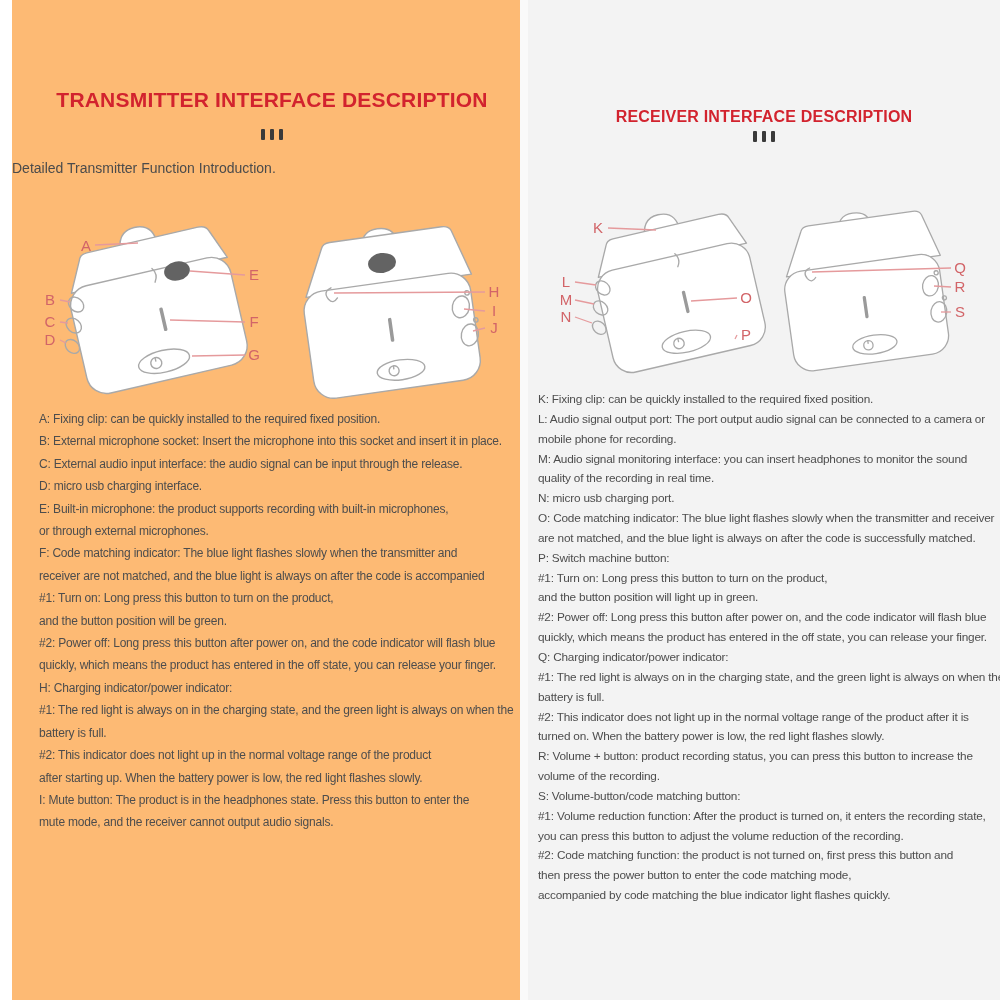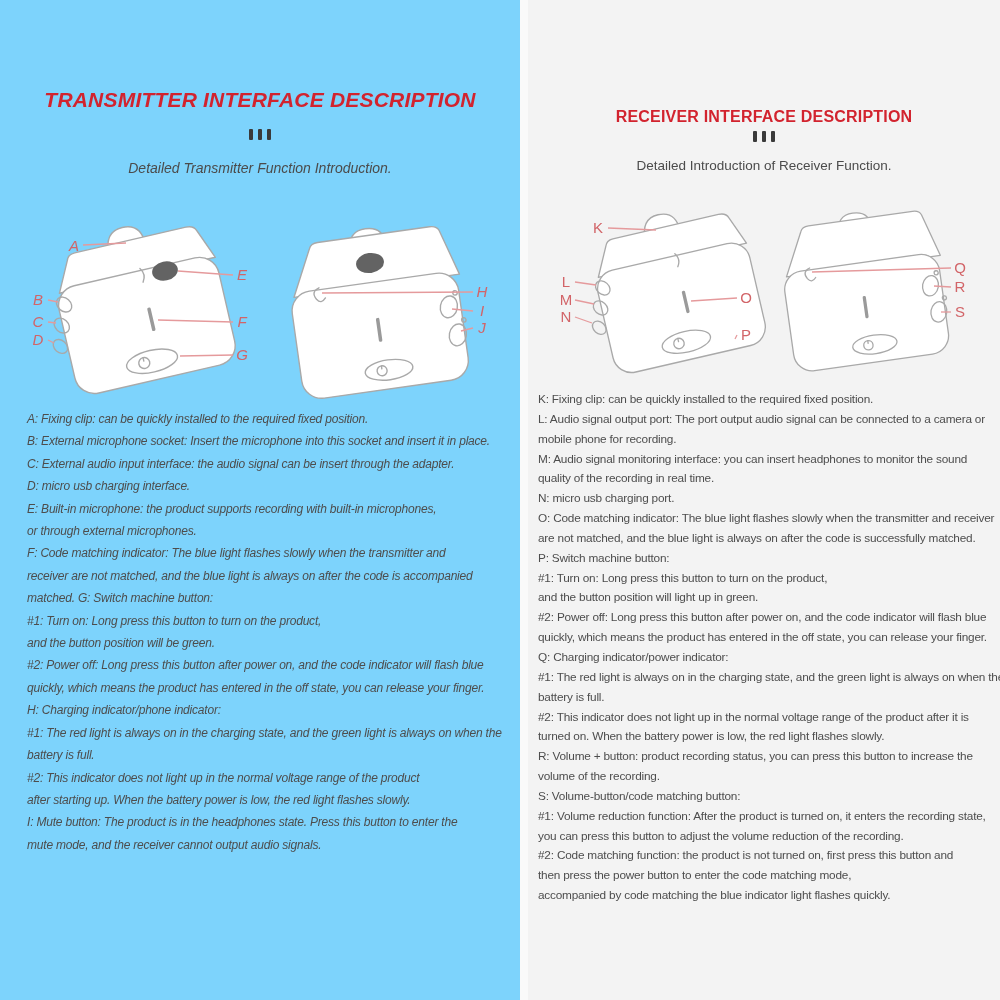--- a/index.html
+++ b/index.html
@@ -1,38 +1,38 @@
 <!DOCTYPE html>
 <html><head>
 <meta charset="utf-8">
 <style>
   html,body { margin:0; padding:0; }
   body {
     width:1000px; height:1000px; position:relative; overflow:hidden;
     background:#ffffff; font-family:"Liberation Sans", sans-serif;
   }
   .panel { position:absolute; top:0; height:1000px; overflow:hidden; }
-  .panel-left  { left:0; width:520px; background:#7dd3fc;font-style:italic; }
+  .panel-left  { left:12px; width:520px; background:#fdba74; }
   .panel-gap   { position:absolute; left:520px; top:0; width:8px; height:1000px; background:#fafafa; }
   .panel-right { left:528px; width:472px; background:#f3f3f3; }
 
   .sec-title {
     position:absolute; left:0; right:0; text-align:center; margin:0;
     color:#d2232e; font-weight:bold; letter-spacing:0.2px;
   }
   .panel-left  .sec-title { top:88px; font-size:21px; }
   .panel-right .sec-title { top:108px; font-size:16px; }
 
   .divider { position:absolute; left:0; right:0; display:flex; justify-content:center; gap:5px; }
   .panel-left  .divider { top:129px; }
   .panel-right .divider { top:131px; }
   .divider span { width:4px; height:11px; background:#3a3a3a; border-radius:1px; }
 
   .subtitle {
-    position:absolute; left:0; right:0; text-align:center; color:#4b4b4b;
+    position:absolute; left:0; right:0; color:#4b4b4b;
   }
   .panel-left  .subtitle { top:160px; font-size:14px; }
   .panel-right .subtitle { top:158px; font-size:13.5px; }
 
   .diagram { position:absolute; top:205px; left:0; }
 
   .desc { position:absolute; color:#4d4d4d; white-space:nowrap; }
   .panel-left  .desc { left:8px;  top:408px; font-size:12px; line-height:22.4px; letter-spacing:-0.2px;margin-left:19px; }
   .panel-right .desc { left:10px; top:390px; font-size:11.8px; line-height:19.85px; letter-spacing:-0.2px; }
 
@@ -112,51 +112,49 @@
     <text x="242" y="122">F</text>
     <text x="242" y="155">G</text>
     <text x="482" y="92">H</text>
     <text x="482" y="111">I</text>
     <text x="482" y="128">J</text>
   </svg>
 
   <div class="desc">
       <div>A: Fixing clip: can be quickly installed to the required fixed position.</div>
       <div>B: External microphone socket: Insert the microphone into this socket and insert it in place.</div>
-      <div>C: External audio input interface: the audio signal can be insert through the adapter.</div>
+      <div>C: External audio input interface: the audio signal can be input through the release.</div>
       <div>D: micro usb charging interface.</div>
       <div>E: Built-in microphone: the product supports recording with built-in microphones,</div>
       <div>or through external microphones.</div>
       <div>F: Code matching indicator: The blue light flashes slowly when the transmitter and</div>
       <div>receiver are not matched, and the blue light is always on after the code is accompanied</div>
-      <div>matched. G: Switch machine button:</div>
       <div>#1: Turn on: Long press this button to turn on the product,</div>
       <div>and the button position will be green.</div>
       <div>#2: Power off: Long press this button after power on, and the code indicator will flash blue</div>
       <div>quickly, which means the product has entered in the off state, you can release your finger.</div>
-      <div>H: Charging indicator/phone indicator:</div>
+      <div>H: Charging indicator/power indicator:</div>
       <div>#1: The red light is always on in the charging state, and the green light is always on when the</div>
       <div>battery is full.</div>
       <div>#2: This indicator does not light up in the normal voltage range of the product</div>
       <div>after starting up. When the battery power is low, the red light flashes slowly.</div>
       <div>I: Mute button: The product is in the headphones state. Press this button to enter the</div>
       <div>mute mode, and the receiver cannot output audio signals.</div>
     </div>
 </div>
 
 <div class="panel-gap"></div>
 
 <div class="panel panel-right">
   <h1 class="sec-title">RECEIVER INTERFACE DESCRIPTION</h1>
   <div class="divider">
     <span></span>
       <span></span>
       <span></span>
   </div>
-  <div class="subtitle">Detailed Introduction of Receiver Function.</div>
 
   <svg class="diagram" width="472" height="200" viewBox="0 0 472 200">
     <use href="#dev-front" transform="translate(50,-4) scale(0.95)"></use>
     <use href="#dev-back" transform="translate(238,0) scale(0.93)"></use>
 
     <line class="leader" x1="80" y1="23" x2="128" y2="25"></line>
     <line class="leader" x1="47" y1="77" x2="68" y2="80"></line>
     <line class="leader" x1="47" y1="95" x2="66" y2="99"></line>
     <line class="leader" x1="47" y1="112" x2="64" y2="118"></line>
     <line class="leader" x1="209" y1="93" x2="163" y2="96"></line>

